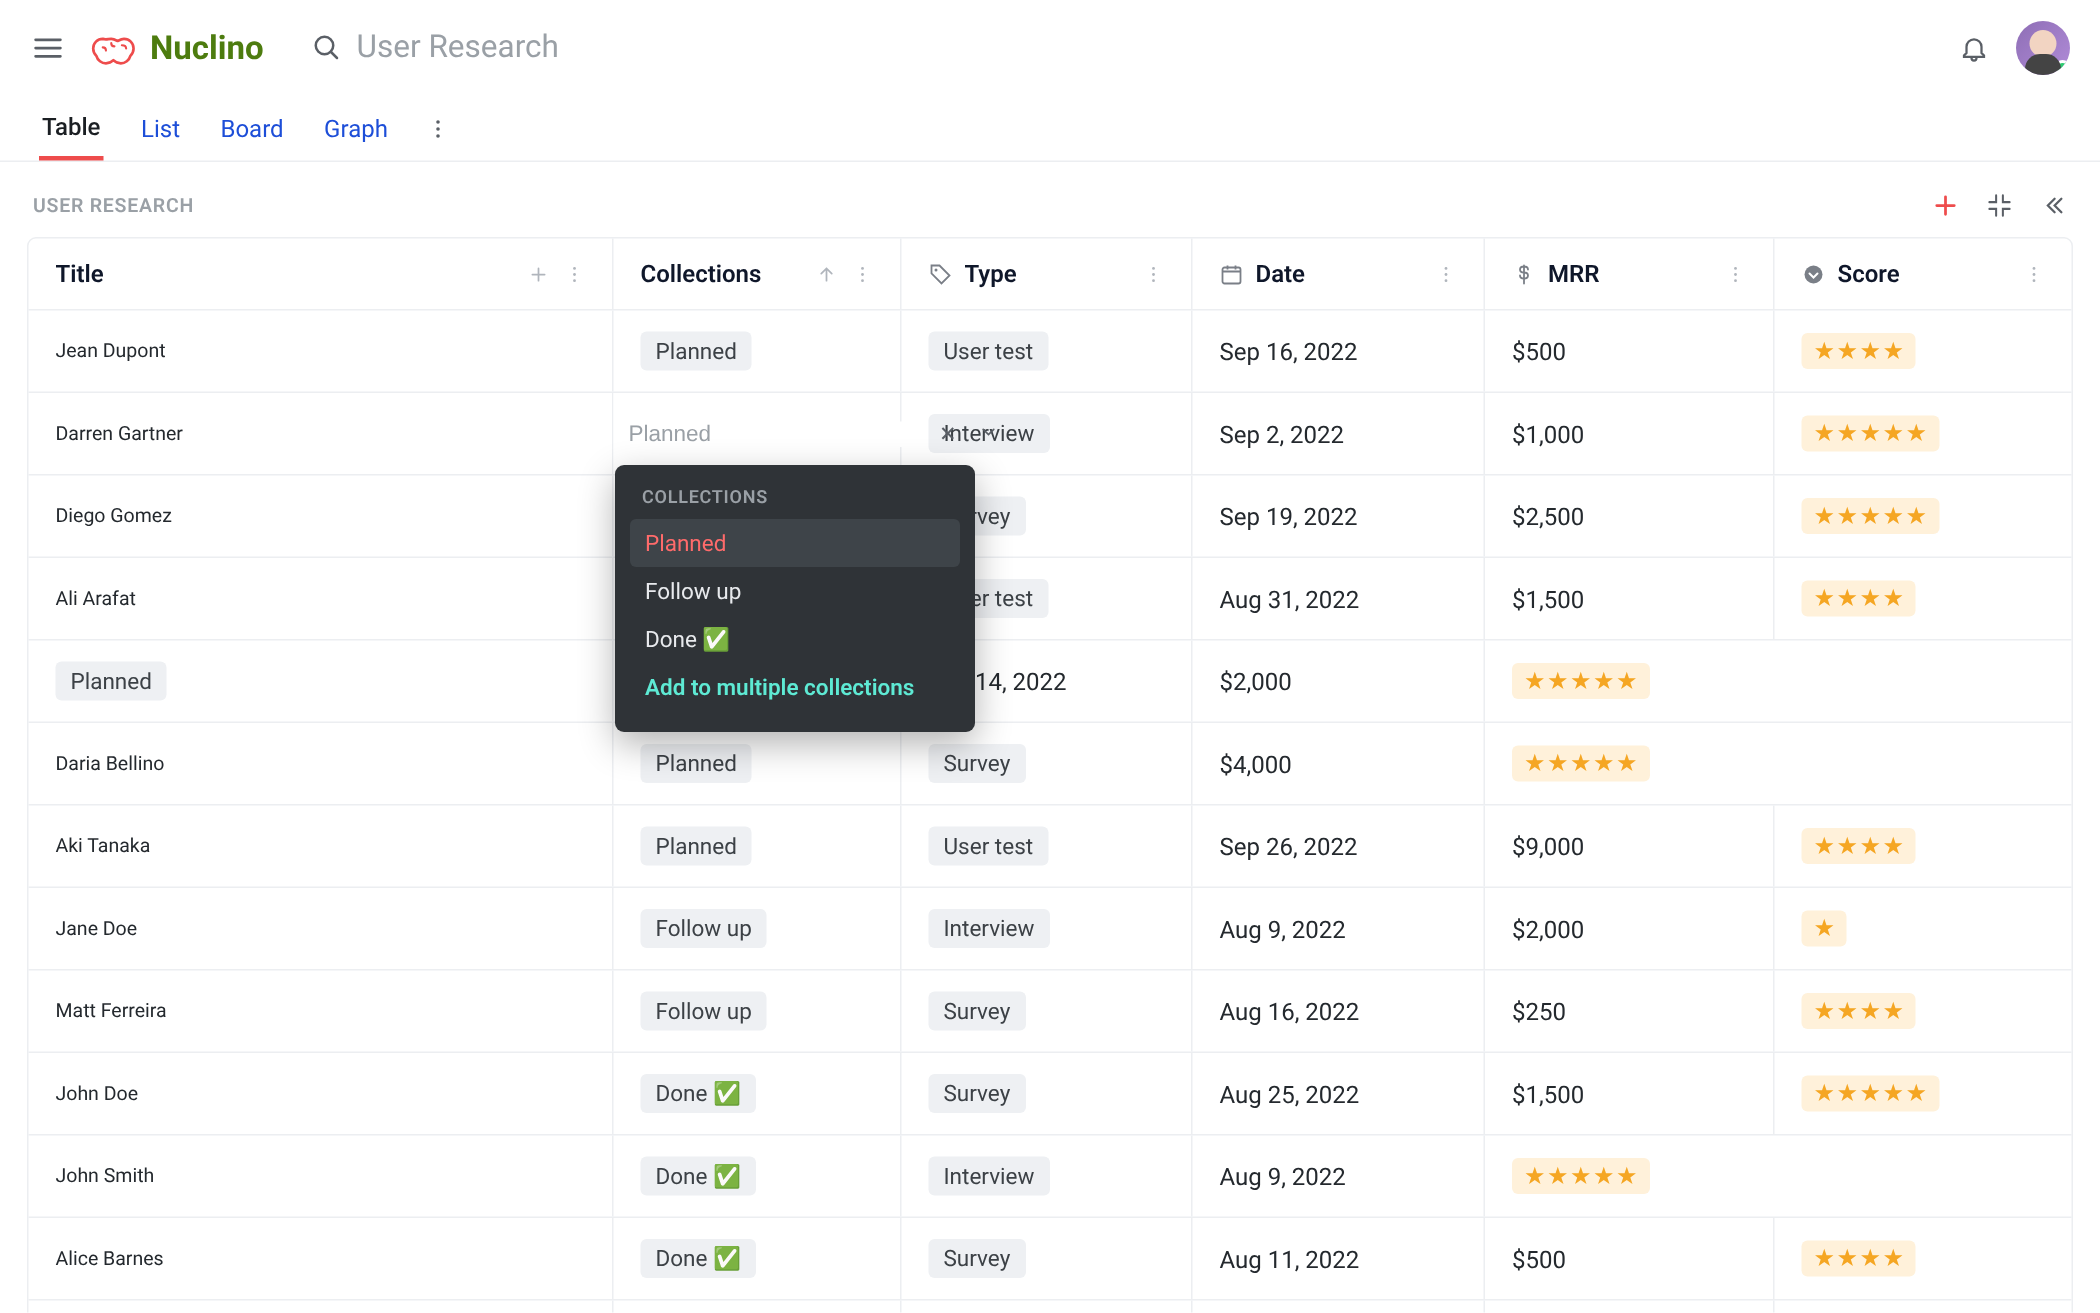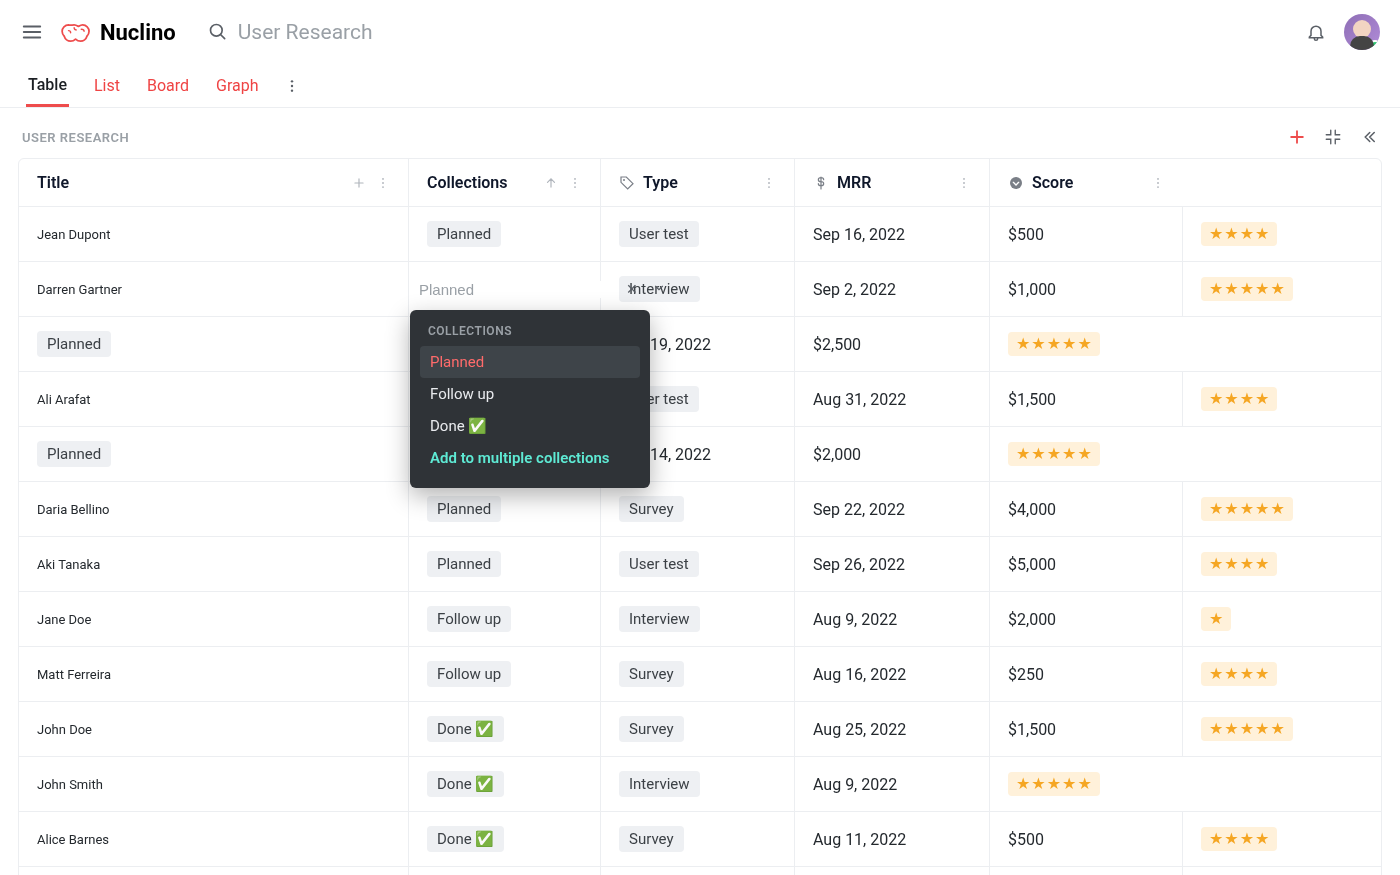--- a/index.html
+++ b/index.html
@@ -20,22 +20,22 @@
   padding: 0 20px;
   gap: 16px;
 }
 .menu-icon, .bell-icon {
   width: 24px; height: 24px;
   display: flex; align-items: center; justify-content: center;
   color: #5a5f66;
   cursor: pointer;
 }
 .logo {
-  display: flex; align-items: flex-start; gap: 6px;
-  color: #000000;
+  display: flex; align-items: flex-end; gap: 6px;
+  color: #4d7c0f;
   font-weight: 700;
   font-size: 22px;
   cursor: pointer;
 }
 .logo svg { width: 34px; height: 24px; }
 .search-wrap {
   display: flex; align-items: center; gap: 10px;
   flex: 1;
   margin-left: 16px;
 }
@@ -76,21 +76,21 @@
 
 .viewtabs {
   display: flex; align-items: center;
   padding: 0 26px;
   gap: 23px;
   height: 44px;
   border-bottom: 1px solid #eceef1;
 }
 .viewtab {
   font-size: 16px;
-  color: #ef4444;
+  color: #1d4ed8;
   padding: 10px 2px;
   cursor: pointer;
 }
 .viewtab.active {
   color: #1b1f23;
   border-bottom: 3px solid #ee4c4c;
   font-weight: 500;
 }
 .more-views {
   color: #5a5f66;
@@ -352,20 +352,38 @@
               <circle cx="12" cy="5" r="1.6" fill="currentColor"></circle>
               <circle cx="12" cy="12" r="1.6" fill="currentColor"></circle>
               <circle cx="12" cy="19" r="1.6" fill="currentColor"></circle>
             </svg>
           </span>
       </span>
     </div>
     <div class="th">
       <span class="th-icon">
           <svg width="16" height="16" viewBox="0 0 24 24">
+            <rect x="3" y="5" width="18" height="16" rx="2" stroke="currentColor" stroke-width="1.8" fill="none"></rect>
+            <path d="M3 9h18M8 3v4M16 3v4" stroke="currentColor" stroke-width="1.8"></path>
+          </svg>
+        </span>
+      <span>Date</span>
+      <span class="th-actions">
+        <span class="act">
+            <svg width="14" height="14" viewBox="0 0 24 24">
+              <circle cx="12" cy="5" r="1.6" fill="currentColor"></circle>
+              <circle cx="12" cy="12" r="1.6" fill="currentColor"></circle>
+              <circle cx="12" cy="19" r="1.6" fill="currentColor"></circle>
+            </svg>
+          </span>
+      </span>
+    </div>
+    <div class="th">
+      <span class="th-icon">
+          <svg width="16" height="16" viewBox="0 0 24 24">
             <path d="M12 3v18M16 7c0-2-2-3-4-3s-4 1-4 3 2 3 4 3 4 1 4 3-2 3-4 3-4-1-4-3" stroke="currentColor" stroke-width="1.8" fill="none" stroke-linecap="round"></path>
           </svg>
         </span>
       <span>MRR</span>
       <span class="th-actions">
         <span class="act">
             <svg width="14" height="14" viewBox="0 0 24 24">
               <circle cx="12" cy="5" r="1.6" fill="currentColor"></circle>
               <circle cx="12" cy="12" r="1.6" fill="currentColor"></circle>
               <circle cx="12" cy="19" r="1.6" fill="currentColor"></circle>
@@ -437,20 +455,21 @@
           <span class="stars">
             <span class="star">★</span>
             <span class="star">★</span>
             <span class="star">★</span>
             <span class="star">★</span>
             <span class="star">★</span>
           </span>
         </div>
       </div>
       <div class="trow">
+        <div class="td title">Diego Gomez</div>
         <div class="td">
           <span class="chip">Planned</span>
         </div>
         <div class="td">
           <span class="chip">Survey</span>
         </div>
         <div class="td">Sep 19, 2022</div>
         <div class="td">$2,500</div>
         <div class="td">
           <span class="stars">
@@ -501,42 +520,41 @@
         </div>
       </div>
       <div class="trow">
         <div class="td title">Daria Bellino</div>
         <div class="td">
           <span class="chip">Planned</span>
         </div>
         <div class="td">
           <span class="chip">Survey</span>
         </div>
-        <div class="td">Sep 22, 2022</div>
         <div class="td">$4,000</div>
         <div class="td">
           <span class="stars">
             <span class="star">★</span>
             <span class="star">★</span>
             <span class="star">★</span>
             <span class="star">★</span>
             <span class="star">★</span>
           </span>
         </div>
       </div>
       <div class="trow">
         <div class="td title">Aki Tanaka</div>
         <div class="td">
           <span class="chip">Planned</span>
         </div>
         <div class="td">
           <span class="chip">User test</span>
         </div>
         <div class="td">Sep 26, 2022</div>
-        <div class="td">$5,000</div>
+        <div class="td">$9,000</div>
         <div class="td">
           <span class="stars">
             <span class="star">★</span>
             <span class="star">★</span>
             <span class="star">★</span>
             <span class="star">★</span>
           </span>
         </div>
       </div>
       <div class="trow">

